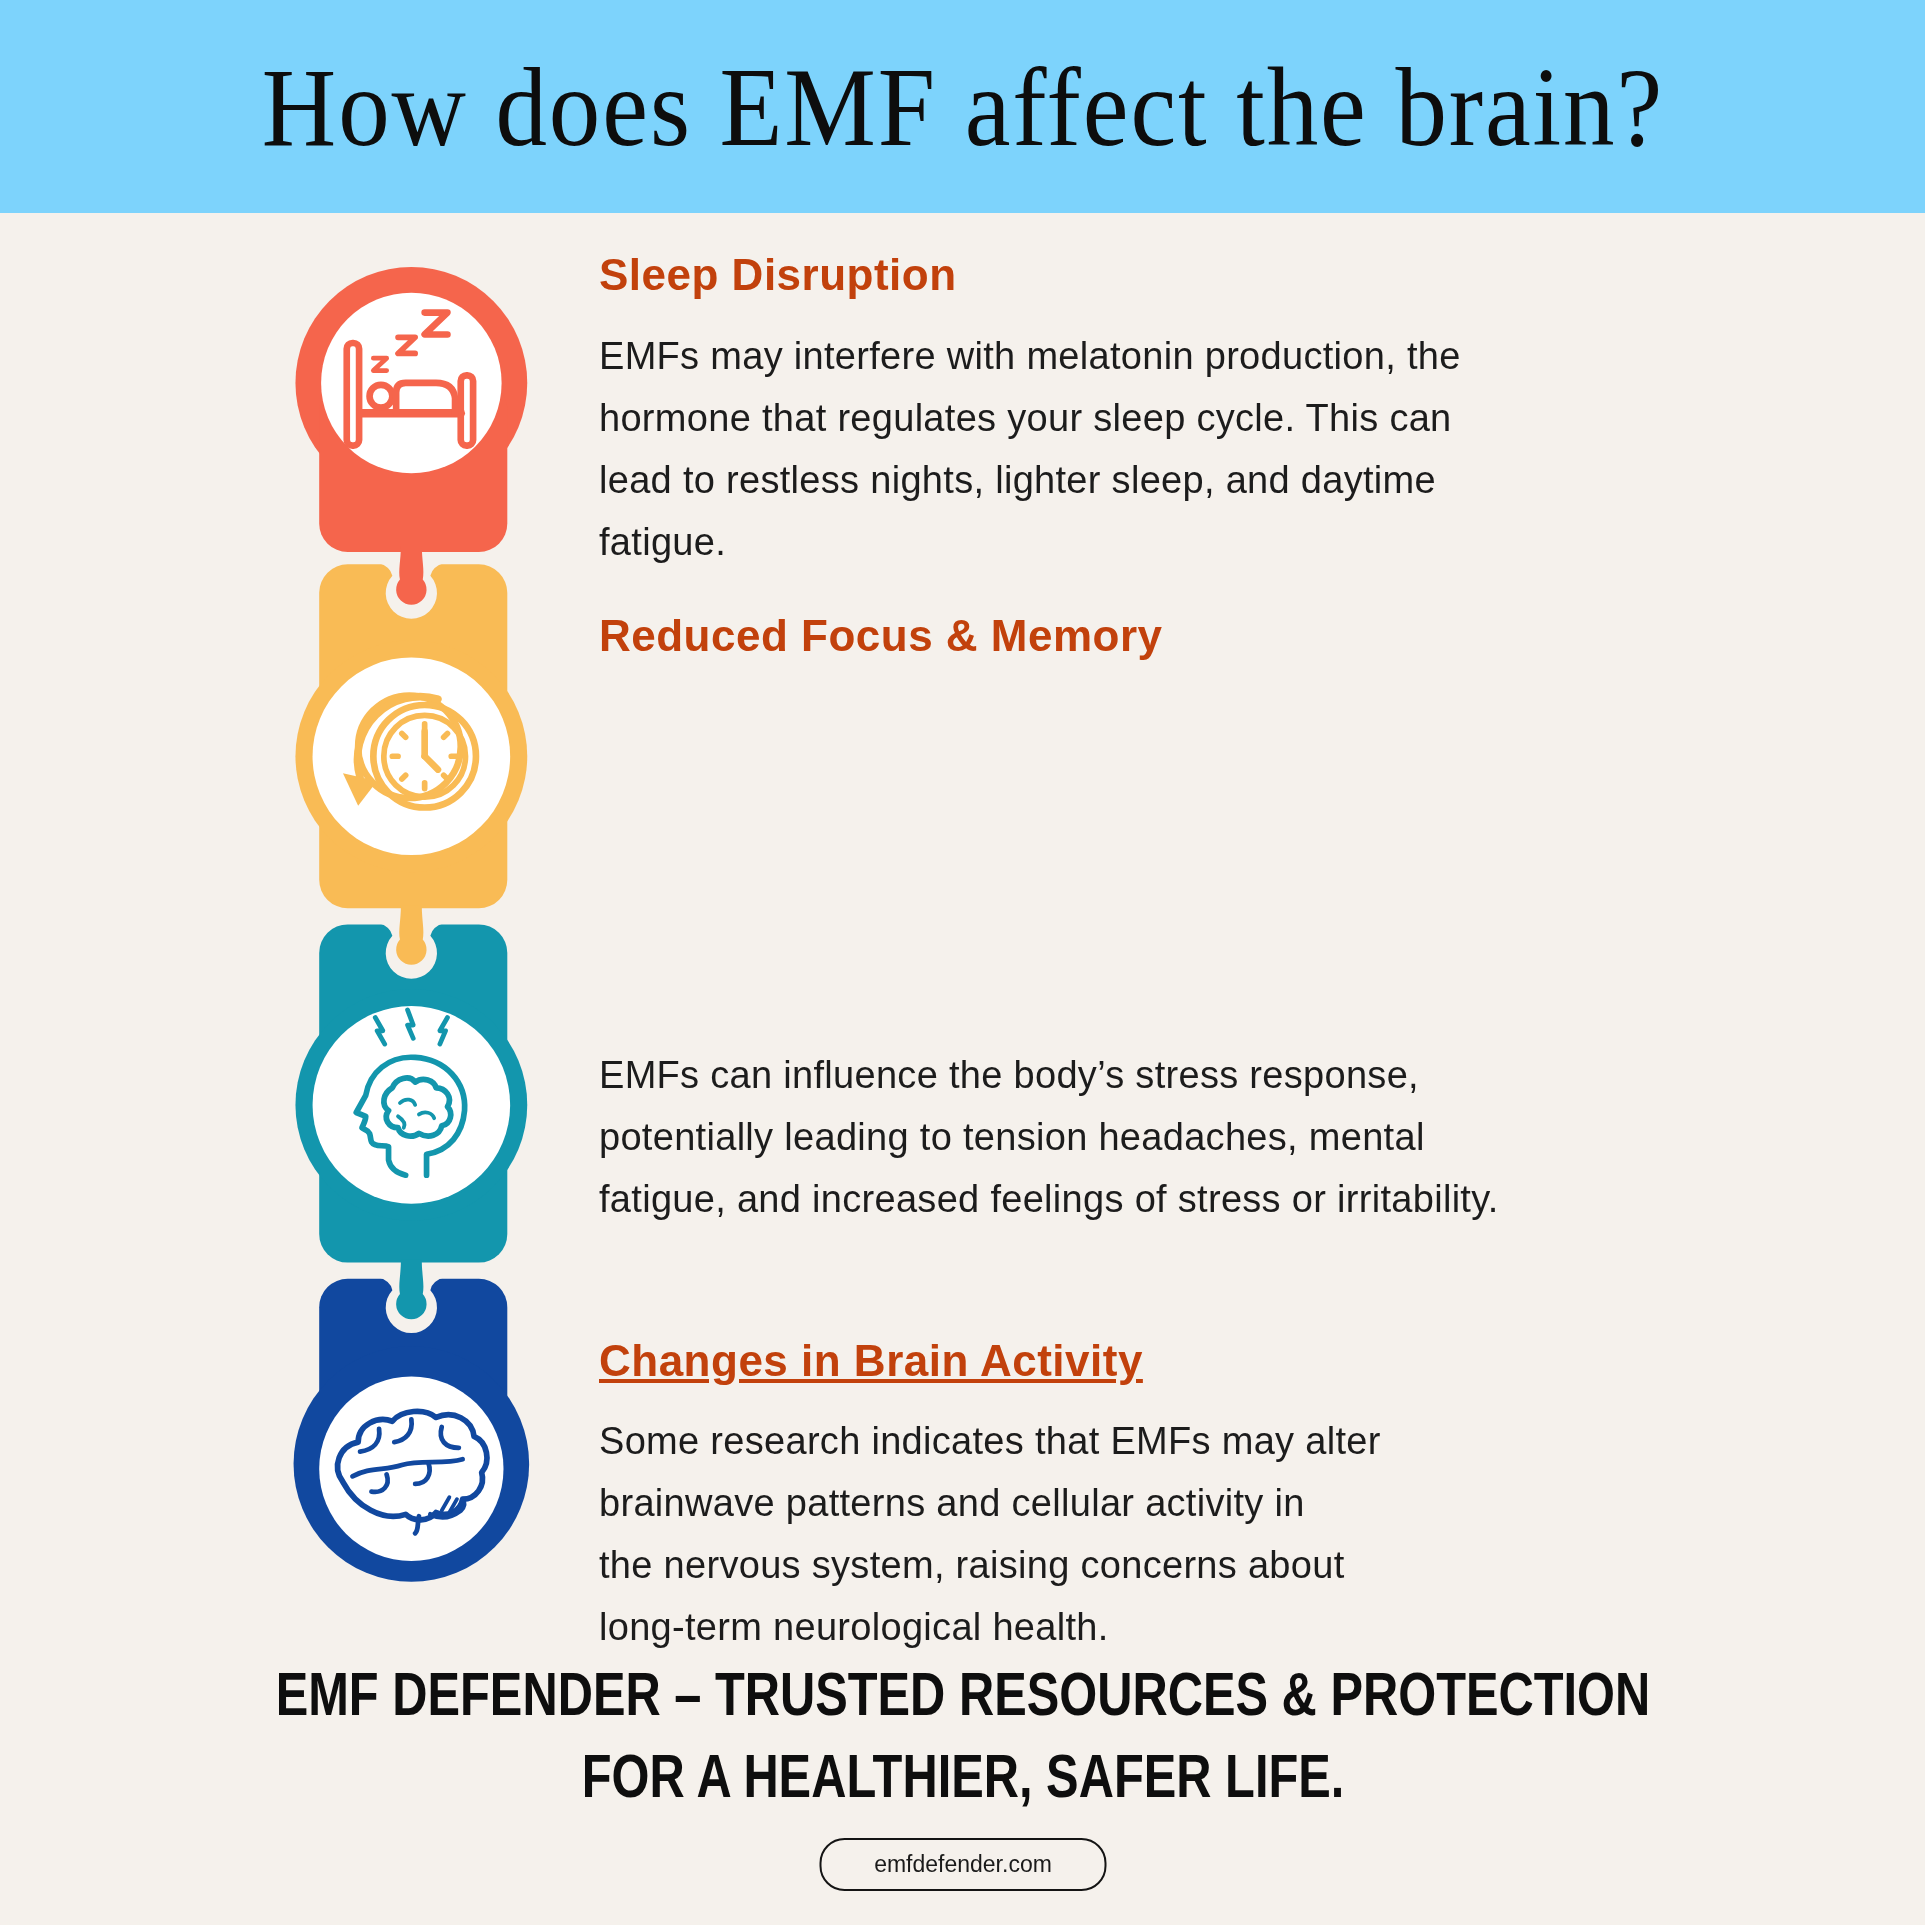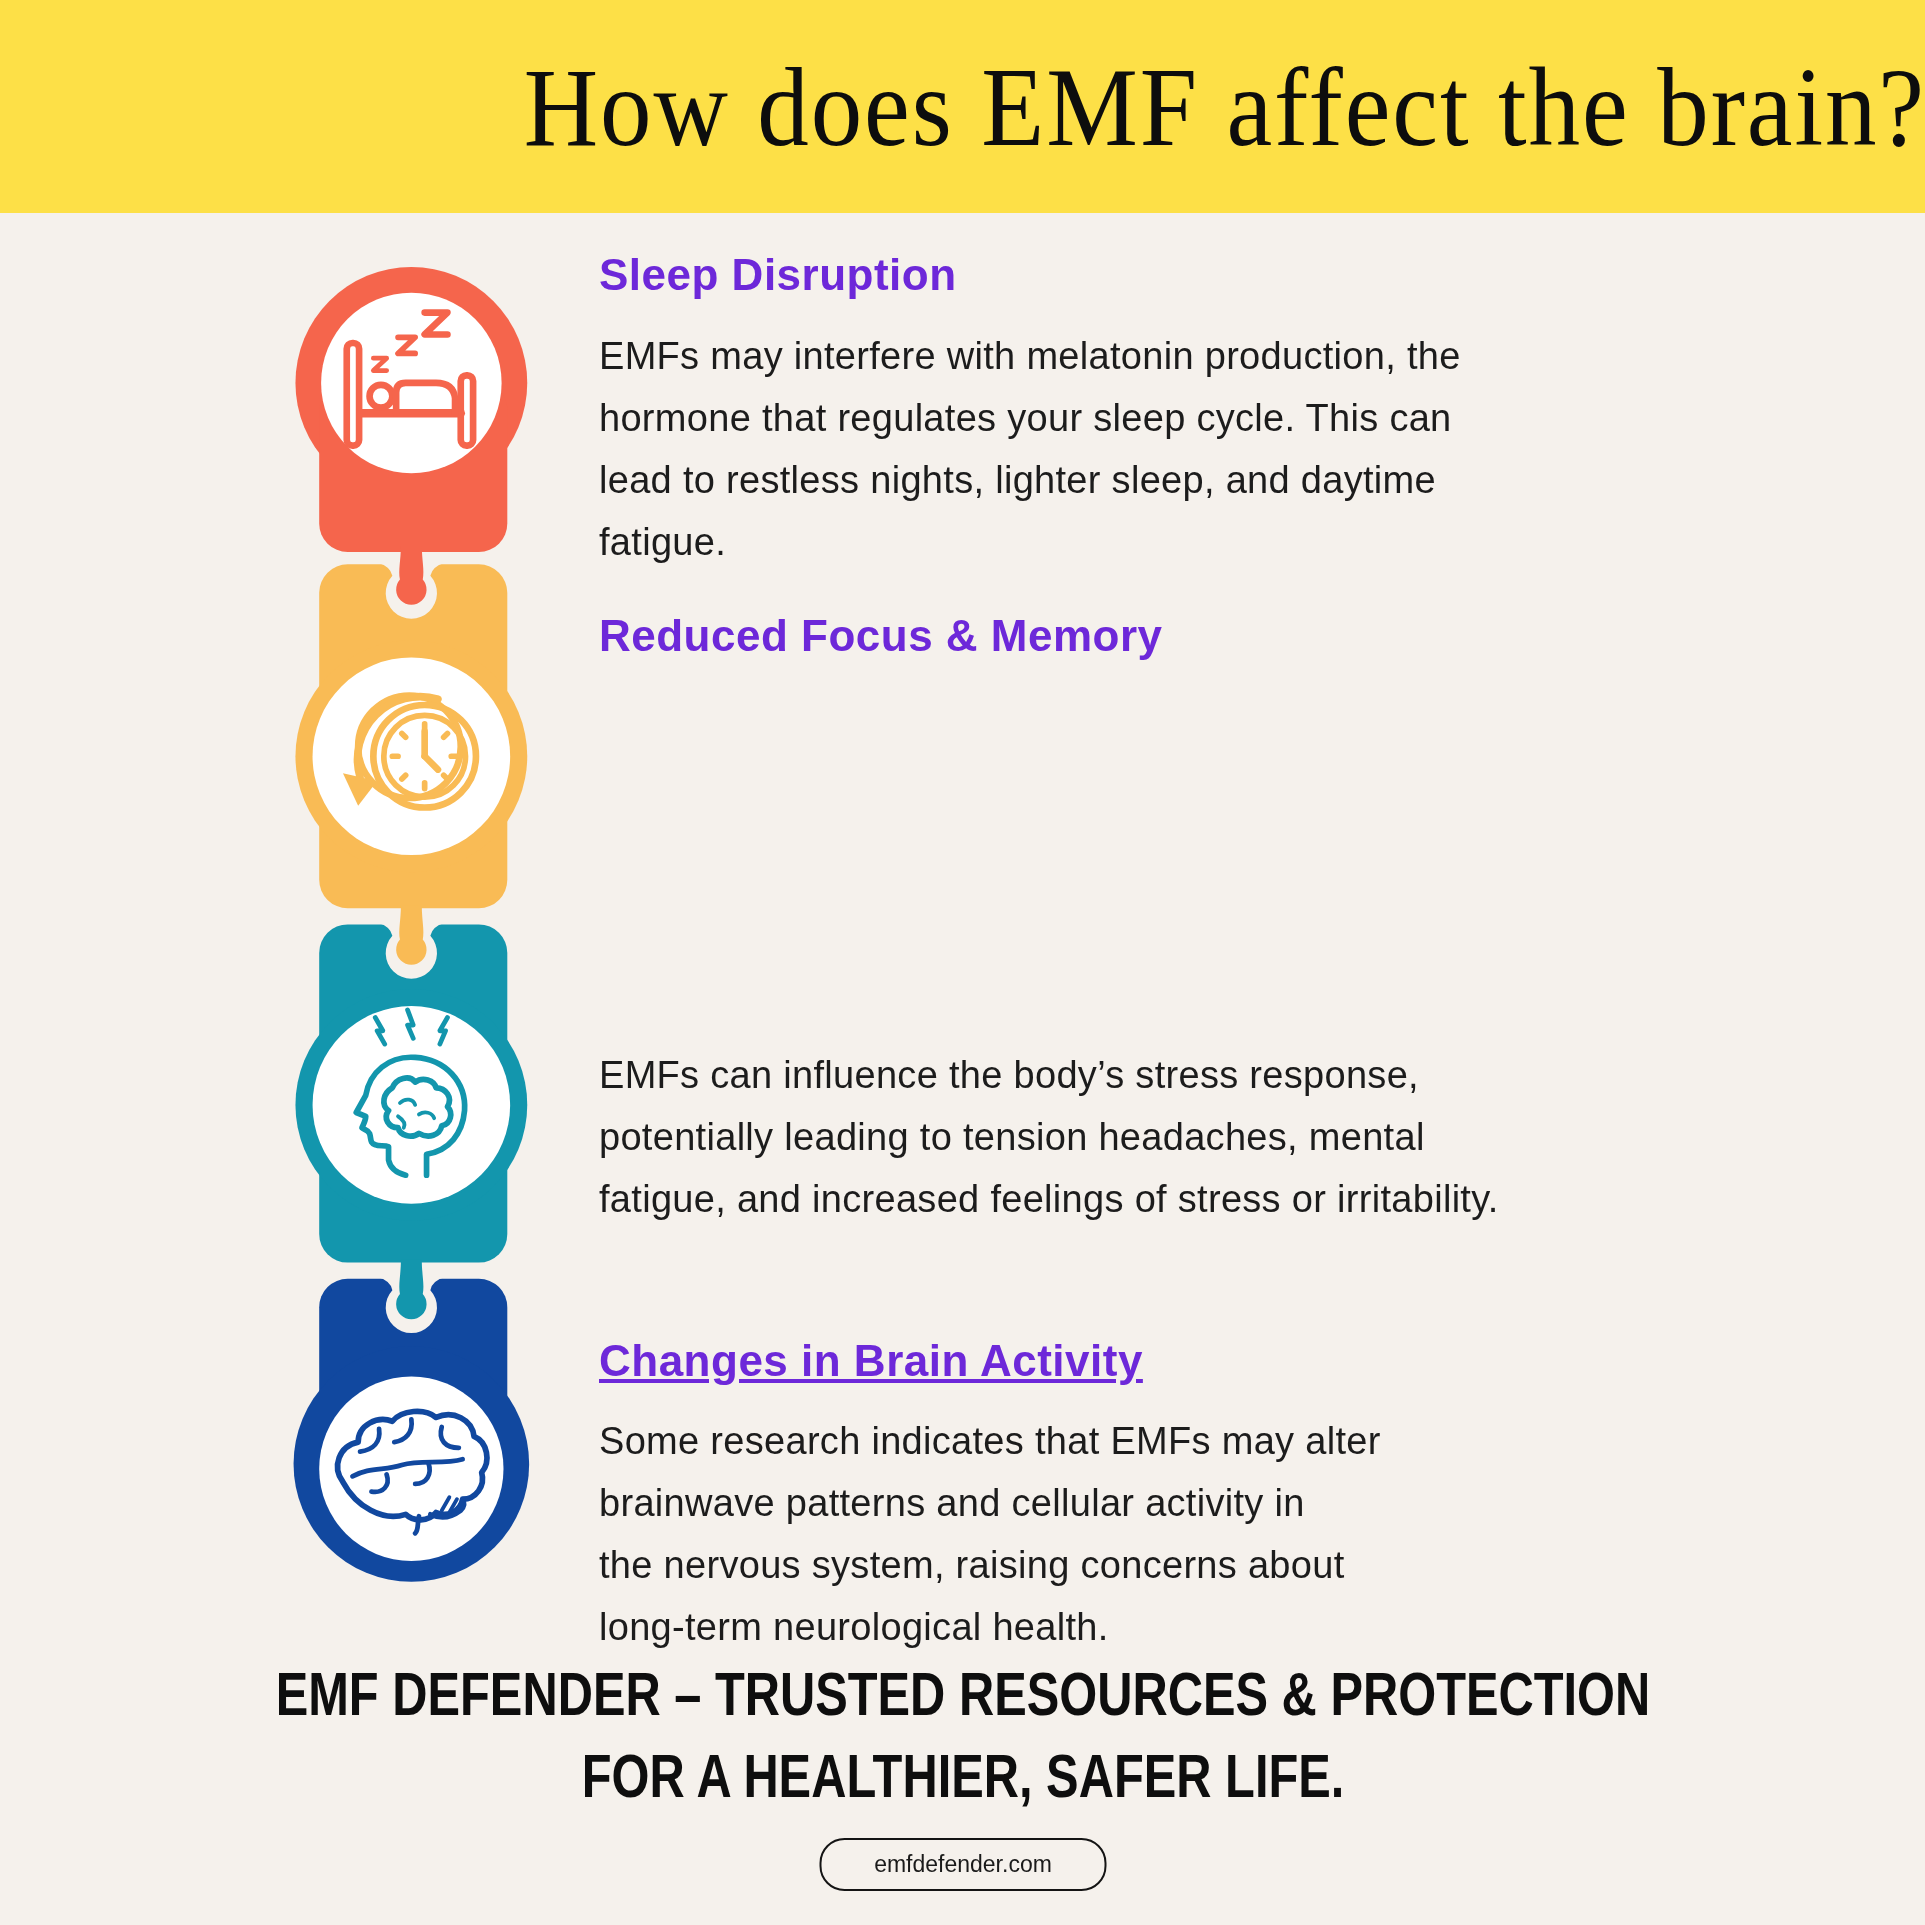--- a/index.html
+++ b/index.html
@@ -21,21 +21,21 @@
     font-size:103px;
     letter-spacing:1.9px;
     color:#0d0d0d;
     transform:scaleY(1.08);
     white-space:nowrap;
   }
   .puzzle-svg{position:absolute;left:266px;top:247px;width:304px;height:1427px;}
   .icon-stroke *{fill:none;stroke-linecap:round;stroke-linejoin:round;}
   .section-title{
     position:absolute;left:599px;margin:0;
-    font-size:44px;line-height:46px;font-weight:700;color:#6d28d9;
+    font-size:44px;line-height:46px;font-weight:700;color:#c2410c;
     letter-spacing:0.5px;
   }
   .section-body{
     position:absolute;left:599px;margin:0;
     width:1122px;
     font-size:38px;line-height:62px;font-weight:400;color:#1c1c1c;
     white-space:pre-line;
     letter-spacing:0.3px;
   }
   .t1{top:252px;} .b1{top:325px;}
@@ -56,21 +56,21 @@
     border:2.9px solid #141414;border-radius:25px;
     display:flex;align-items:center;justify-content:center;
     font-size:23px;color:#1a1a1a;background:transparent;
   }
 </style>
 </head>
 <body>
 
 <div class="canvas">
 
-  <div class="header-band" style="background: #fde047; justify-content: flex-end;">
+  <div class="header-band" style="background: #7dd3fc;">
     <h1 class="page-title">How does EMF affect the brain?</h1>
   </div>
 
   <svg class="puzzle-svg" viewBox="280 260 320 1500" xmlns="http://www.w3.org/2000/svg">
 
     <g>
       <circle cx="433" cy="402" r="122" fill="#f5654c"></circle>
       <rect x="336" y="400" width="198" height="180" rx="30" fill="#f5654c"></rect>
       <circle cx="433" cy="402" r="95" fill="#ffffff"></circle>
       <g class="icon-stroke" transform="translate(433,410)" stroke="#f5654c">

